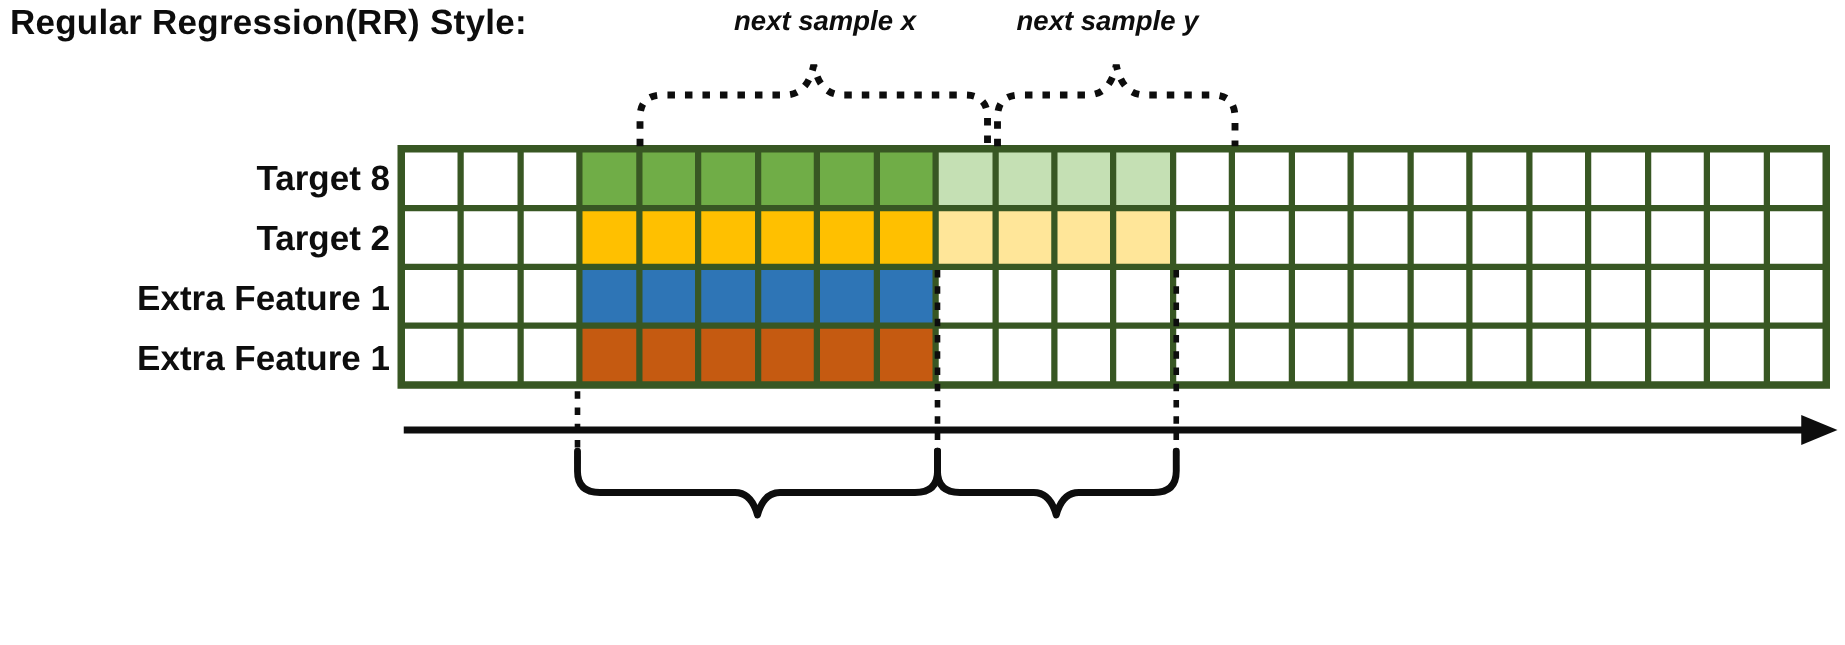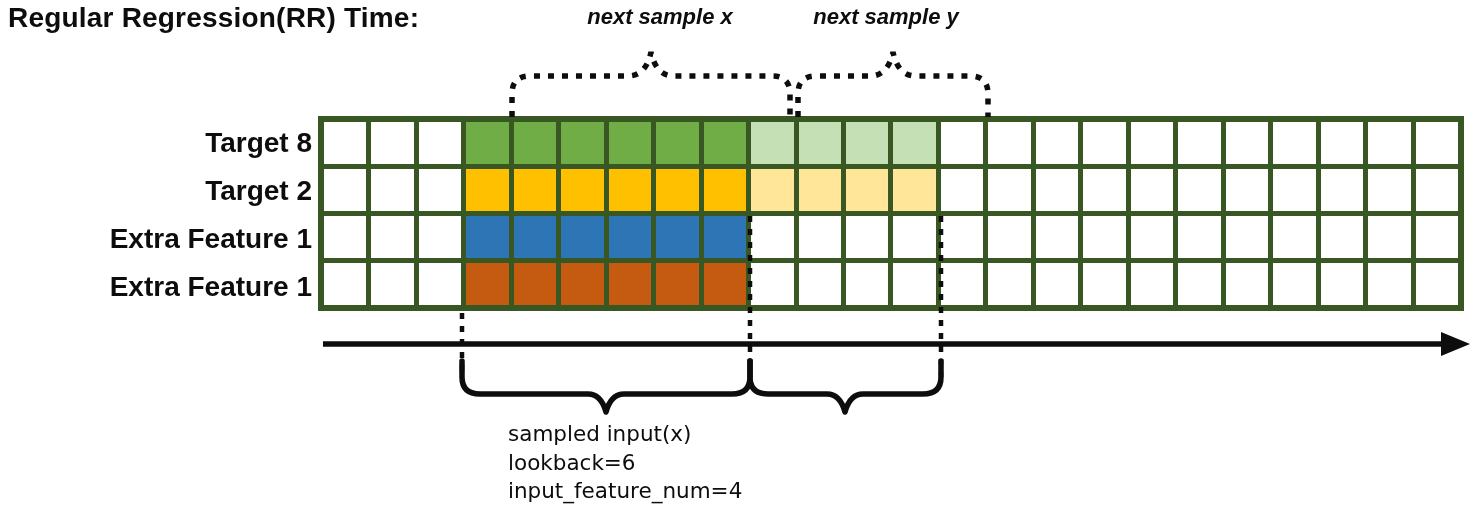--- a/index.html
+++ b/index.html
@@ -34,21 +34,21 @@
     top:420px; font-size:21.5px; line-height:28.5px; font-weight:400;
     font-family:"DejaVu Sans","Liberation Sans",sans-serif; white-space:nowrap;
   }
   .overlay { left:0; top:0; width:1476px; height:516px; pointer-events:none; }
 </style>
 </head>
 <body>
 
 <div class="canvas">
 
-  <div class="abs title">Regular Regression(RR) Time:</div>
+  <div class="abs title">Regular Regression(RR) Style:</div>
 
   <div class="abs top-label" style="left:540px;">next sample x</div>
   <div class="abs top-label" style="left:766px;">next sample y</div>
 
   <div class="abs row-label" style="top:119px;">Target 8</div>
   <div class="abs row-label" style="top:167px;">Target 2</div>
   <div class="abs row-label" style="top:215px;">Extra Feature 1</div>
   <div class="abs row-label" style="top:263px;">Extra Feature 1</div>
 
   <div class="abs grid">
@@ -144,25 +144,20 @@
       <div class="cell" style="background: rgb(255, 255, 255);"></div>
       <div class="cell" style="background: rgb(255, 255, 255);"></div>
       <div class="cell" style="background: rgb(255, 255, 255);"></div>
       <div class="cell" style="background: rgb(255, 255, 255);"></div>
       <div class="cell" style="background: rgb(255, 255, 255);"></div>
       <div class="cell" style="background: rgb(255, 255, 255);"></div>
       <div class="cell" style="background: rgb(255, 255, 255);"></div>
     </div>
 
 
-  <div class="abs anno-block" style="left:508px;">
-    <div>sampled input(x)</div>
-    <div>lookback=6</div>
-    <div>input_feature_num=4</div>
-  </div>
 
 
   <svg class="abs overlay" viewBox="0 0 1476 516" xmlns="http://www.w3.org/2000/svg">
 
     <path d="M 512 117 L 512 94 Q 512 76 530 76 L 628 76 Q 646 76 651 52 Q 656 76 674 76 L 772 76 Q 790 76 790 94 L 790 117" fill="none" stroke="#0d0d0d" stroke-width="5.5" stroke-dasharray="6 8"></path>
 
     <path d="M 798 117 L 798 94 Q 798 76 816 76 L 870 76 Q 888 76 893 52 Q 898 76 916 76 L 970 76 Q 988 76 988 94 L 988 117" fill="none" stroke="#0d0d0d" stroke-width="5.5" stroke-dasharray="6 8"></path>
 
     <line x1="462" y1="313" x2="462" y2="377" stroke="#0d0d0d" stroke-width="4.5" stroke-dasharray="6 7"></line>
     <line x1="750" y1="216" x2="750" y2="377" stroke="#0d0d0d" stroke-width="4.5" stroke-dasharray="6 7"></line>

